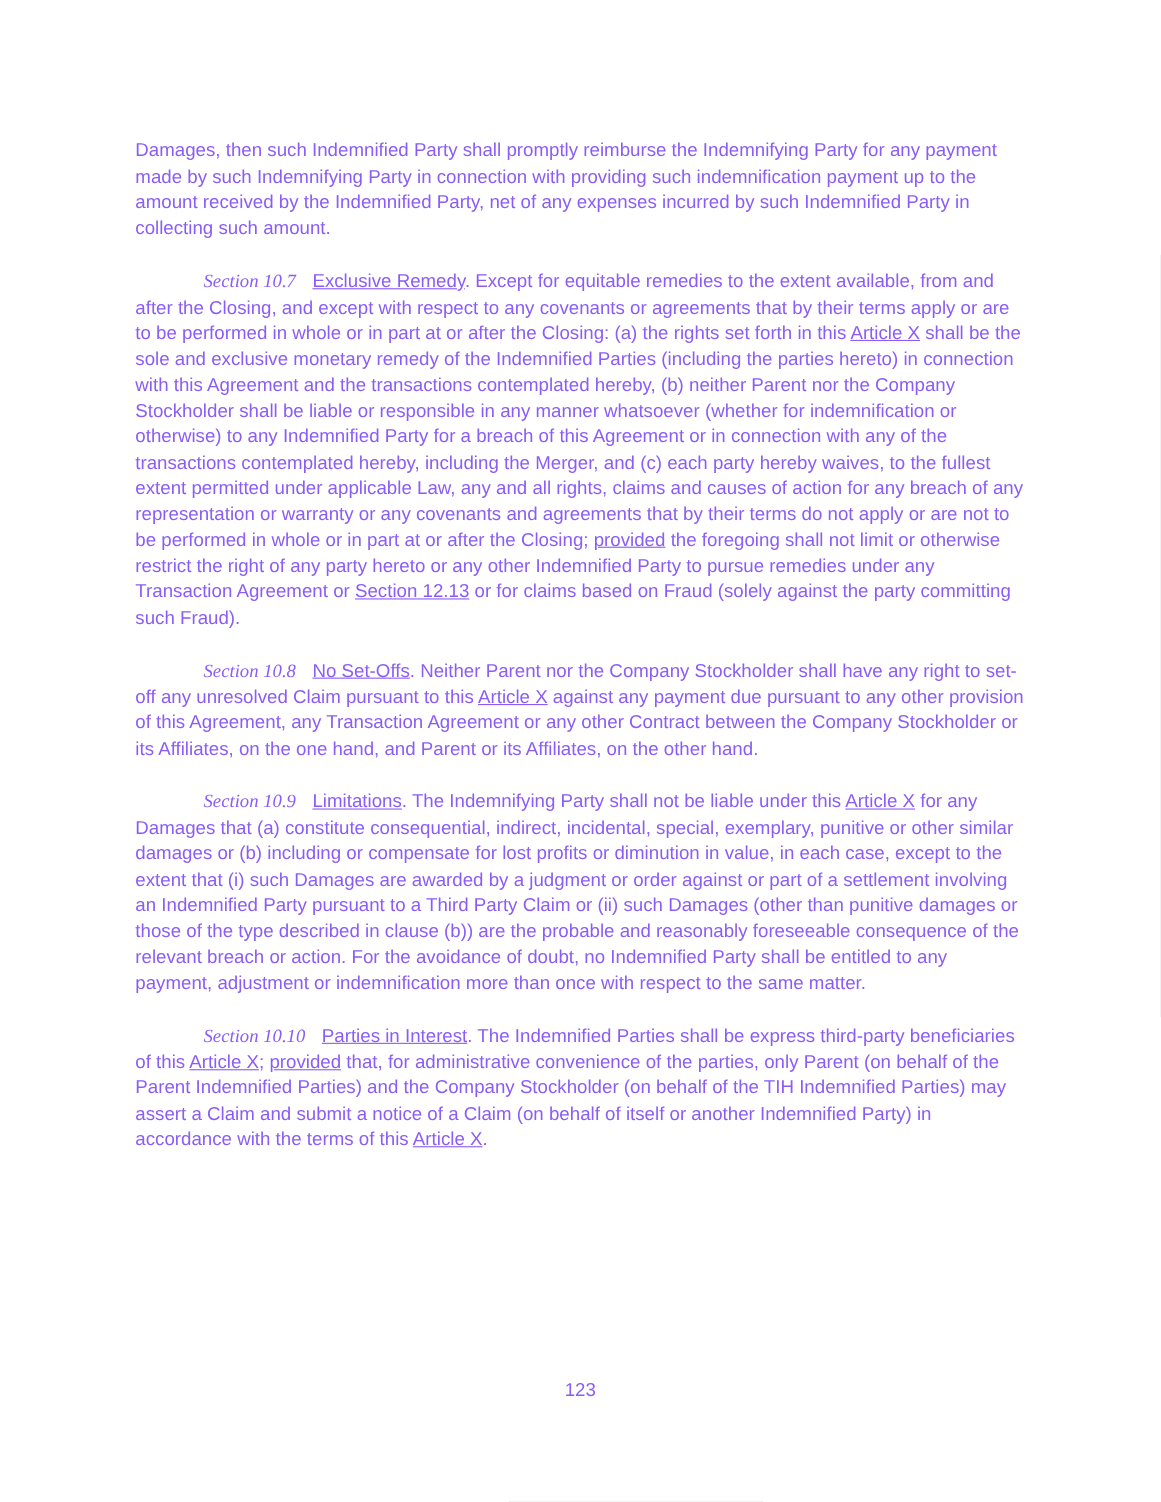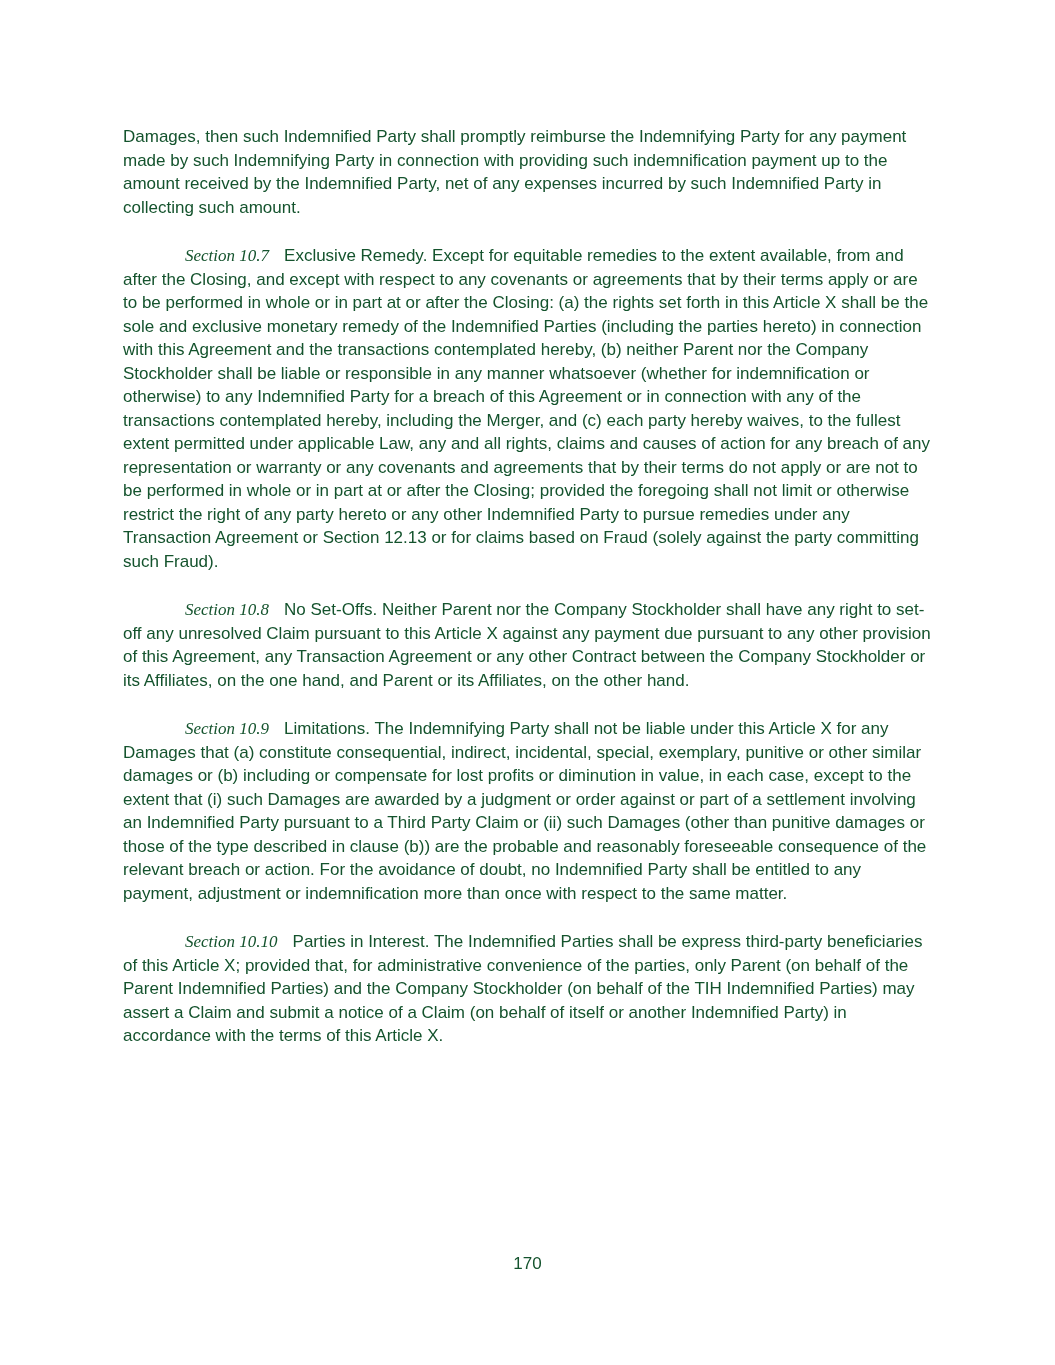--- a/index.html
+++ b/index.html
@@ -5,36 +5,37 @@
   html, body {
     margin: 0;
     padding: 0;
     background: #e8e8e8;
   }
   .page {
     width: 1055px;
     height: 1365px;
     margin: 0 auto;
     background: #ffffff;
-    color: #14532d;
+    color: #8b5cf6;
     position: relative;
     box-sizing: border-box;
     padding: 125px 120px 0 123px;
     font-family: "Liberation Sans", "DejaVu Sans", sans-serif;
     font-size: 17px;
     line-height: 23.5px;
     text-align: left;
   }
   p.para {
     margin: 0 0 25px 0;
   }
   p.para.indent {
     text-indent: 62px;
   }
   .u {
+    text-decoration: underline;
   }
   .serif {
     font-family: "Liberation Serif", "DejaVu Serif", serif;
     font-style: italic;
   }
   .tab {
     display: inline-block;
     width: 15px;
   }
   .page-number {
@@ -51,14 +52,14 @@
 <body>
 
 <div class="page">
   <div>
       <p class="para"><span>Damages, then such Indemnified Party shall promptly reimburse the Indemnifying Party for any payment made by such Indemnifying Party in connection with providing such indemnification payment up to the amount received by the Indemnified Party, net of any expenses incurred by such Indemnified Party in collecting such amount.</span></p>
       <p class="para indent"><span class="serif">Section 10.7</span><span class="tab"></span><span class="u">Exclusive Remedy</span><span>. Except for equitable remedies to the extent available, from and after the Closing, and except with respect to any covenants or agreements that by their terms apply or are to be performed in whole or in part at or after the Closing: (a) the rights set forth in this </span><span class="u">Article X</span><span> shall be the sole and exclusive monetary remedy of the Indemnified Parties (including the parties hereto) in connection with this Agreement and the transactions contemplated hereby, (b) neither Parent nor the Company Stockholder shall be liable or responsible in any manner whatsoever (whether for indemnification or otherwise) to any Indemnified Party for a breach of this Agreement or in connection with any of the transactions contemplated hereby, including the Merger, and (c) each party hereby waives, to the fullest extent permitted under applicable Law, any and all rights, claims and causes of action for any breach of any representation or warranty or any covenants and agreements that by their terms do not apply or are not to be performed in whole or in part at or after the Closing; </span><span class="u">provided</span><span> the foregoing shall not limit or otherwise restrict the right of any party hereto or any other Indemnified Party to pursue remedies under any Transaction Agreement or </span><span class="u">Section 12.13</span><span> or for claims based on Fraud (solely against the party committing such Fraud).</span></p>
       <p class="para indent"><span class="serif">Section 10.8</span><span class="tab"></span><span class="u">No Set-Offs</span><span>. Neither Parent nor the Company Stockholder shall have any right to set-off any unresolved Claim pursuant to this </span><span class="u">Article X</span><span> against any payment due pursuant to any other provision of this Agreement, any Transaction Agreement or any other Contract between the Company Stockholder or its Affiliates, on the one hand, and Parent or its Affiliates, on the other hand.</span></p>
       <p class="para indent"><span class="serif">Section 10.9</span><span class="tab"></span><span class="u">Limitations</span><span>. The Indemnifying Party shall not be liable under this </span><span class="u">Article X</span><span> for any Damages that (a) constitute consequential, indirect, incidental, special, exemplary, punitive or other similar damages or (b) including or compensate for lost profits or diminution in value, in each case, except to the extent that (i) such Damages are awarded by a judgment or order against or part of a settlement involving an Indemnified Party pursuant to a Third Party Claim or (ii) such Damages (other than punitive damages or those of the type described in clause (b)) are the probable and reasonably foreseeable consequence of the relevant breach or action. For the avoidance of doubt, no Indemnified Party shall be entitled to any payment, adjustment or indemnification more than once with respect to the same matter.</span></p>
       <p class="para indent"><span class="serif">Section 10.10</span><span class="tab"></span><span class="u">Parties in Interest</span><span>. The Indemnified Parties shall be express third-party beneficiaries of this </span><span class="u">Article X</span><span>; </span><span class="u">provided</span><span> that, for administrative convenience of the parties, only Parent (on behalf of the Parent Indemnified Parties) and the Company Stockholder (on behalf of the TIH Indemnified Parties) may assert a Claim and submit a notice of a Claim (on behalf of itself or another Indemnified Party) in accordance with the terms of this </span><span class="u">Article X</span><span>.</span></p>
     </div>
-  <div class="page-number">170</div>
+  <div class="page-number">123</div>
 </div>
 
 </body></html>

